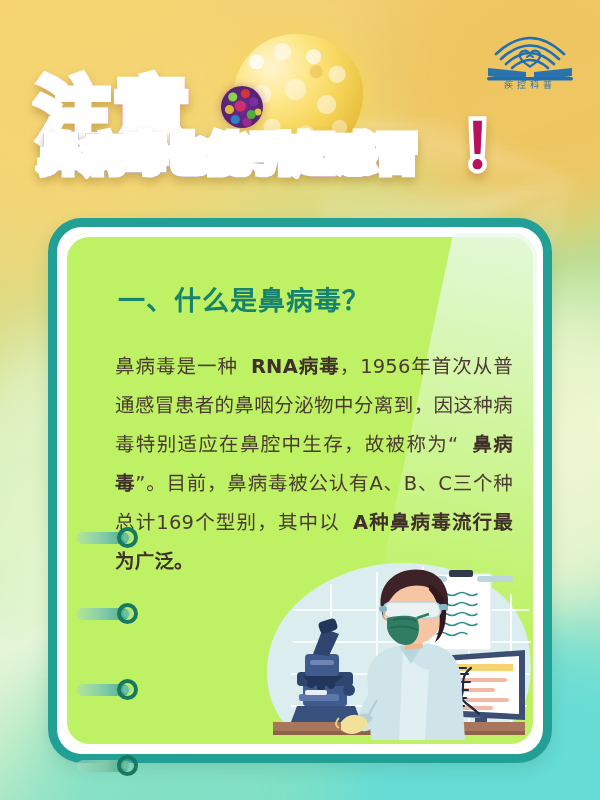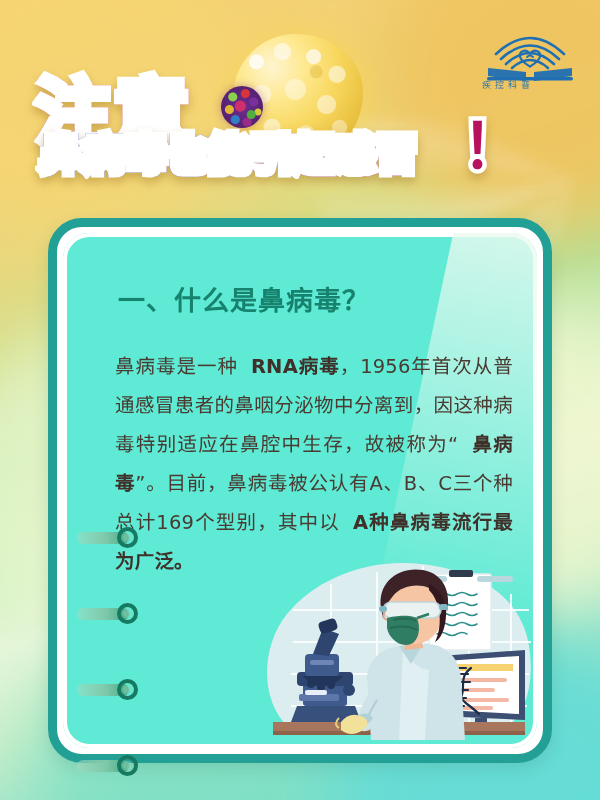--- a/index.html
+++ b/index.html
@@ -62,21 +62,21 @@
   }
 
   
   .header { position: absolute; left: 0; top: 0; width: 600px; height: 215px; }
 
   
   .logo { position: absolute; right: 22px; top: 24px; width: 96px; height: 66px; }
   .logo svg { display:block; width: 100%; height: 100%; }
   .logo-text {
     position: absolute; left: 0; right: 0; bottom: -1px;
-    text-align: left;
+    text-align: center;
     font-size: 9px; letter-spacing: 4px;
     color: #1f6fb2;
     font-family: "DejaVu Sans", sans-serif;
     opacity: .95;
     white-space: nowrap;
   }
 
   
   .virus-big {
     position: absolute; left: 233px; top: 34px;
@@ -175,21 +175,21 @@
     border-radius: 34px;
     border: 9px solid #23a096;
     background: #ffffff;
     box-sizing: border-box;
     box-shadow: 0 6px 16px rgba(60,120,100,.18);
   }
   .card-inner {
     position: absolute;
     inset: 6px;
     border-radius: 26px;
-    background: #5eead4;
+    background: #bef264;
     box-shadow: inset 0 0 0 4px #ffffff;
     overflow: hidden;
     text-decoration: underline;
   }
   .card-sheen {
     position: absolute;
     right: -60px; top: -30px;
     width: 180px; height: 420px;
     background: linear-gradient(180deg, rgba(235,250,240,.9), rgba(255,255,255,0));
     transform: rotate(12deg);

